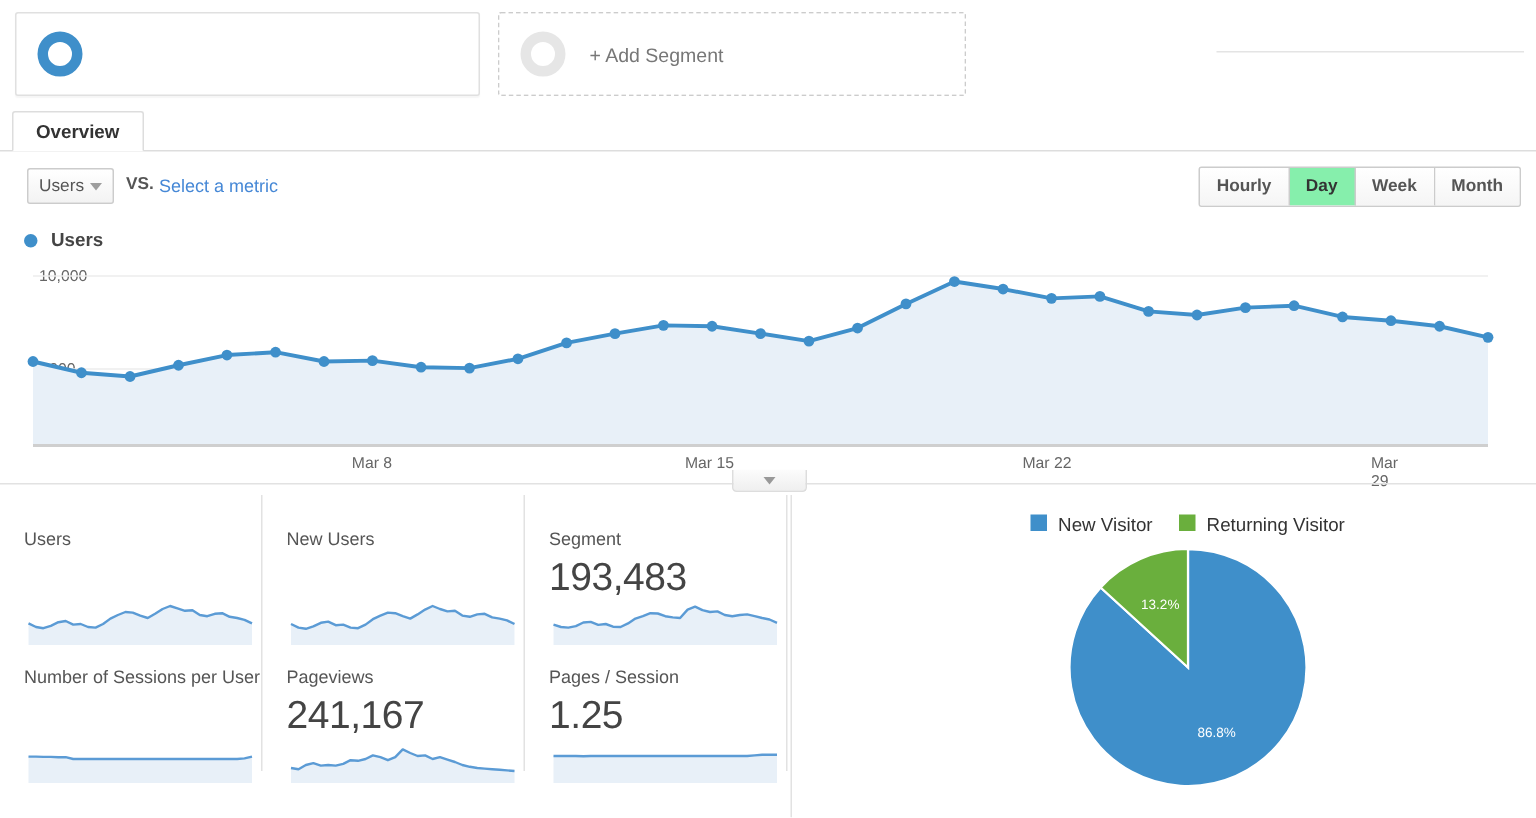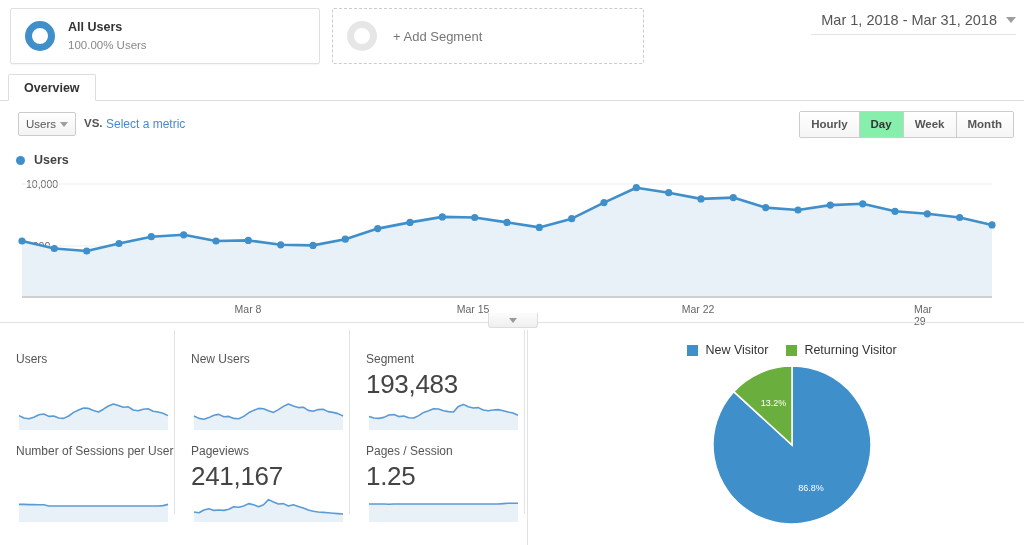--- a/index.html
+++ b/index.html
@@ -153,51 +153,43 @@
     border-right:1px solid #e2e2e2;
     position:relative;
   }
   .card-title { font-size:12px; color:#555; }
   .card-value { font-size:26px; color:#444; margin-top:3px; letter-spacing:-0.3px; }
   .spark { position:absolute; left:16px; bottom:-8px; }
 
   
   .pie-panel { position:absolute; left:560px; top:330px; width:464px; height:215px; }
   .pie-legend { display:flex; justify-content:center; align-items:center; gap:18px; padding-top:13px; }
-  .pie-legend-item { display:flex; align-items:center; }
+  .pie-legend-item { display:flex; align-items:flex-start; }
   .pie-sw { width:11px; height:11px; }
   .pie-sw.new { background:#3f8fca; }
   .pie-sw.ret { background:#6aaf3d; }
   .pie-legend-label { margin-left:7px; font-size:12.5px; color:#333; }
   .pie-holder { display:flex; justify-content:center; margin-top:6px; }
   .pie-pct { font-size:9px; fill:#fff; }
   .divider-v { position:absolute; left:527px; top:330px; width:1px; height:215px; background:#e2e2e2; }
 </style>
 </head>
 <body>
 
 <div class="segment-bar">
 
   <div class="segment-card">
     <div class="donut"></div>
-    <div class="segment-text">
-      <div class="segment-title">All Users</div>
-      <div class="segment-sub">100.00% Users</div>
-    </div>
   </div>
 
   <div class="add-segment">
     <div class="donut empty"></div>
     <div class="add-segment-label">+ Add Segment</div>
   </div>
 
-  <div class="date-range">
-    <span>Mar 1, 2018 - Mar 31, 2018</span>
-    <span class="caret"></span>
-  </div>
   <div class="date-underline"></div>
 </div>
 
 <div class="tabstrip">
   <div class="tab">
     <span>Overview</span>
   </div>
 </div>
 
 <div class="metric-row">

